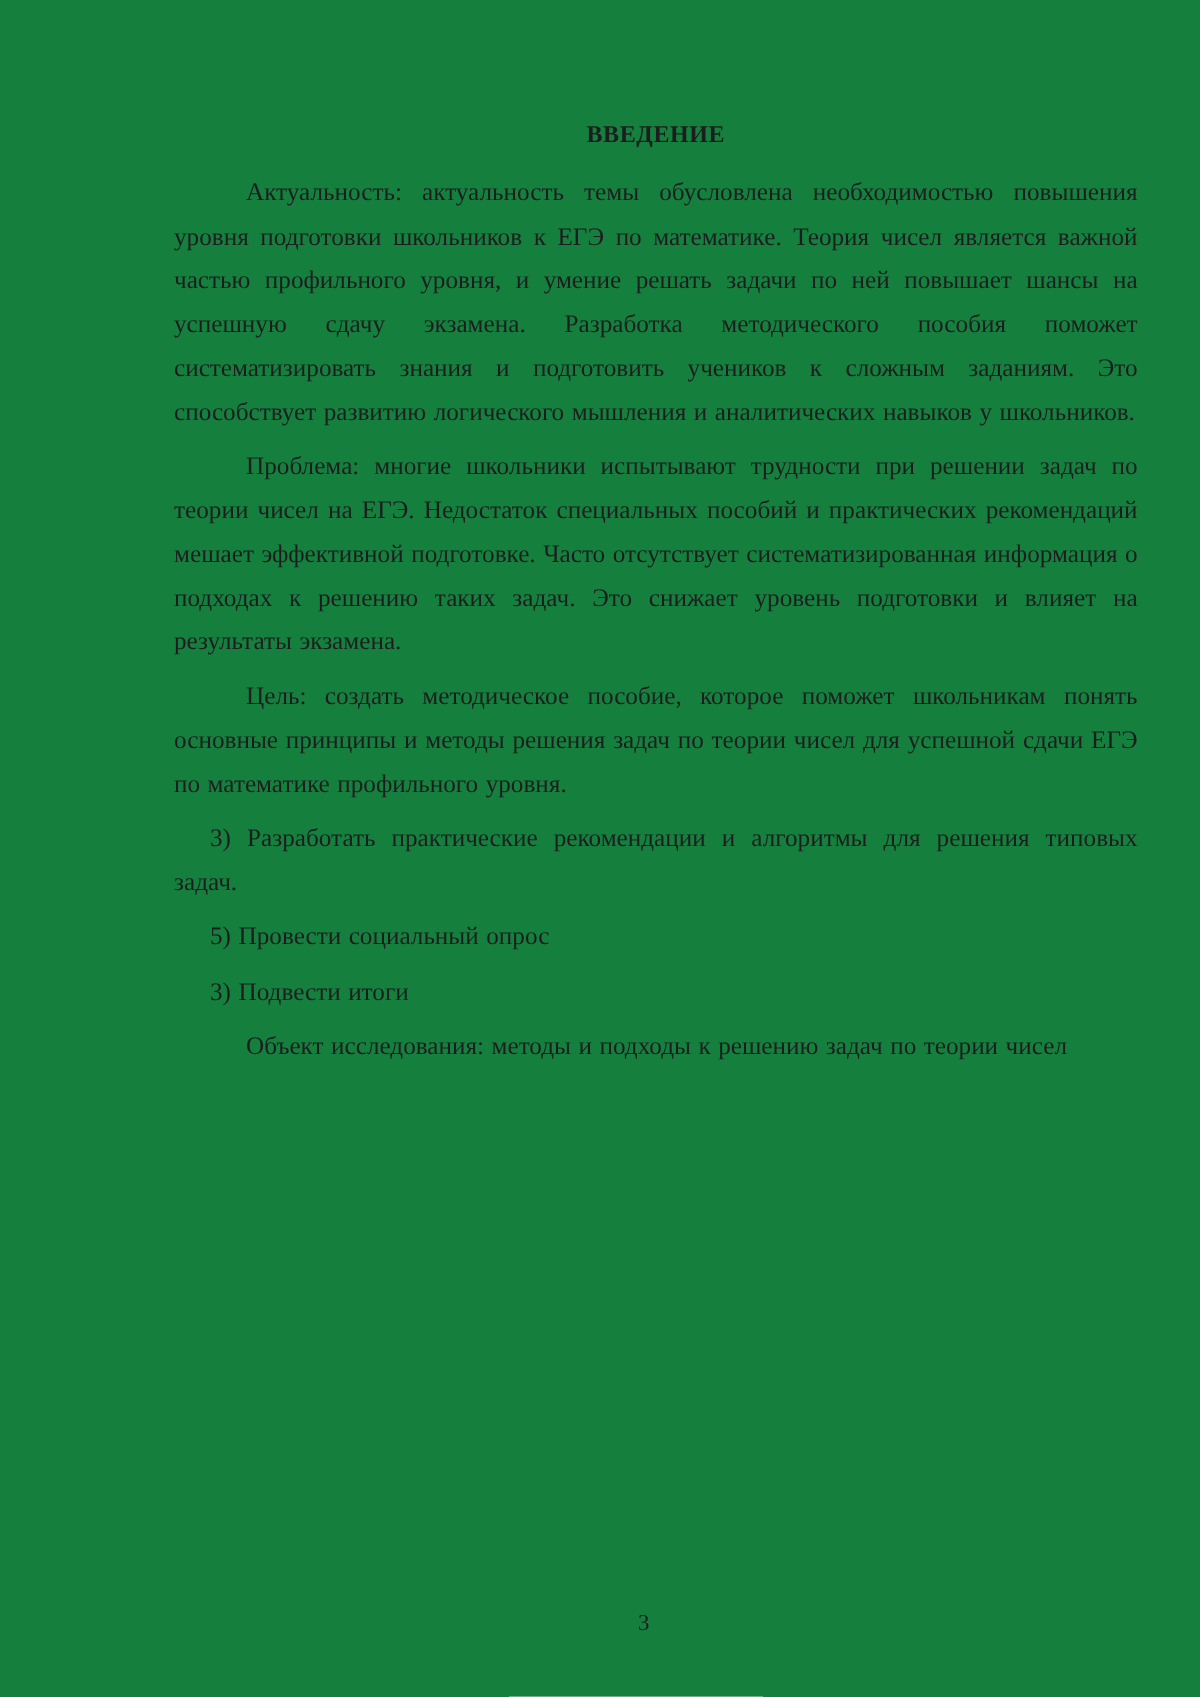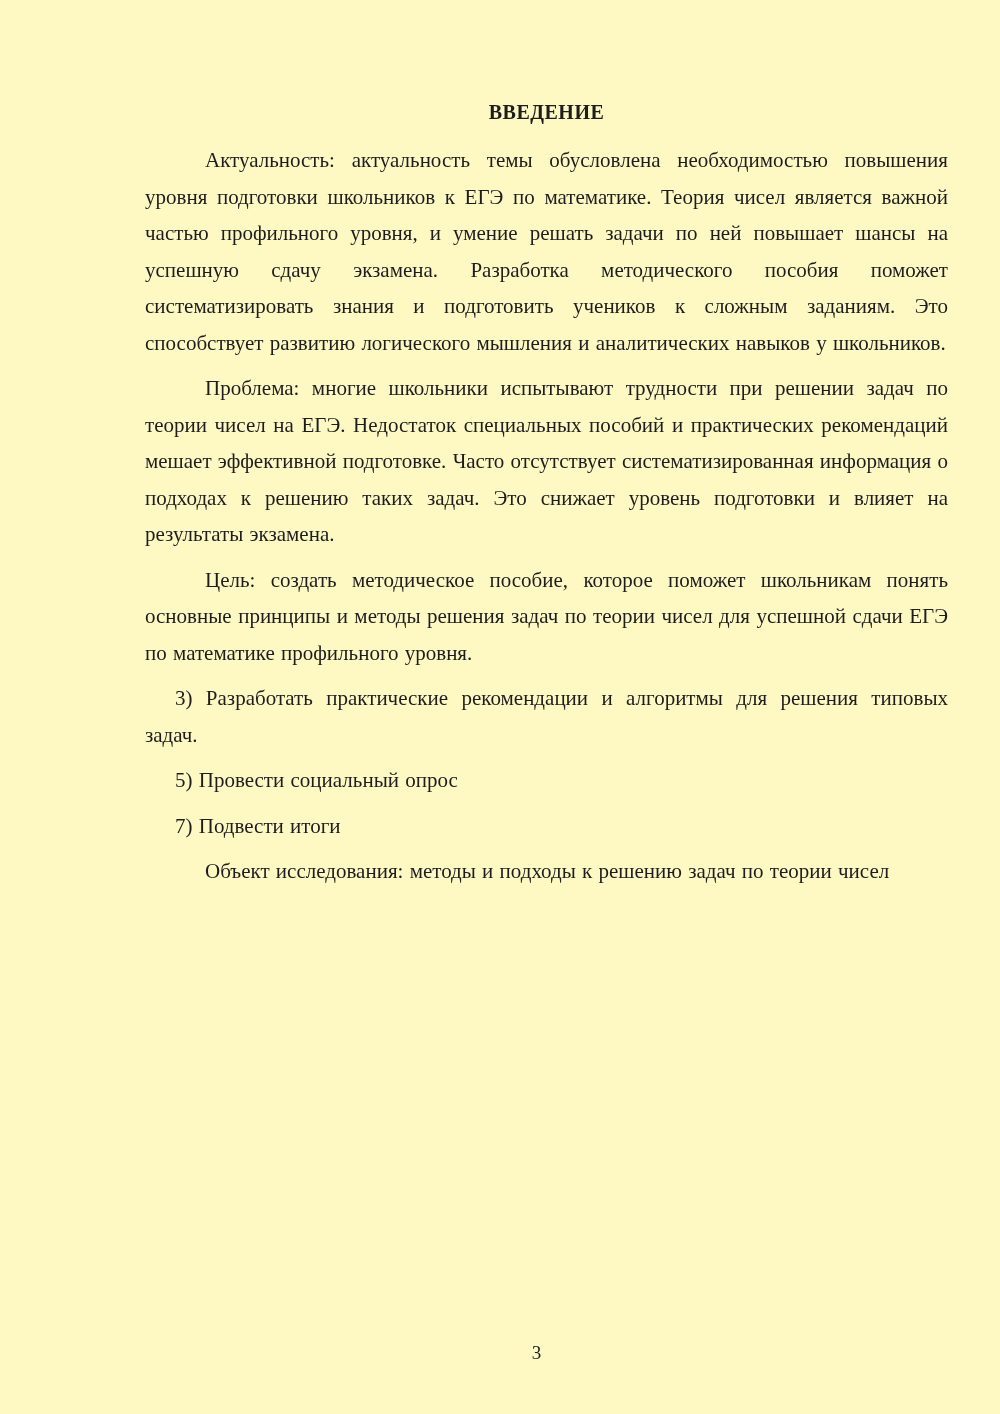--- a/index.html
+++ b/index.html
@@ -5,21 +5,21 @@
     html, body {
       margin: 0;
       padding: 0;
       background: #ffffff;
     }
     .page {
       position: relative;
       width: 1000px;
       height: 1414px;
       margin: 0 auto;
-      background: #fef9c3;
+      background: #15803d;
       box-sizing: border-box;
       padding: 94px 52px 0 145px;
       font-family: "Liberation Serif", "DejaVu Serif", serif;
       color: #1d1d1f;
       overflow: hidden;
     }
     .doc-title {
       margin: 0 0 12px 0;
       text-align: center;
       font-size: 20px;
@@ -63,20 +63,20 @@
 
   <p class="para indent">Цель: создать методическое пособие, которое поможет школьникам понять основные принципы и методы решения задач по теории чисел для успешной сдачи ЕГЭ по математике профильного уровня.</p>
 
 
 
   <p class="para list-item">3) Разработать практические рекомендации и алгоритмы для решения типовых задач.</p>
 
 
   <p class="para list-item">5) Провести социальный опрос</p>
 
-  <p class="para list-item">7) Подвести итоги</p>
+  <p class="para list-item">3) Подвести итоги</p>
 
   <p class="para indent">Объект исследования: методы и подходы к решению задач по теории чисел</p>
 
 
   <div class="page-number">3</div>
 
 </div>
 
 </body></html>

